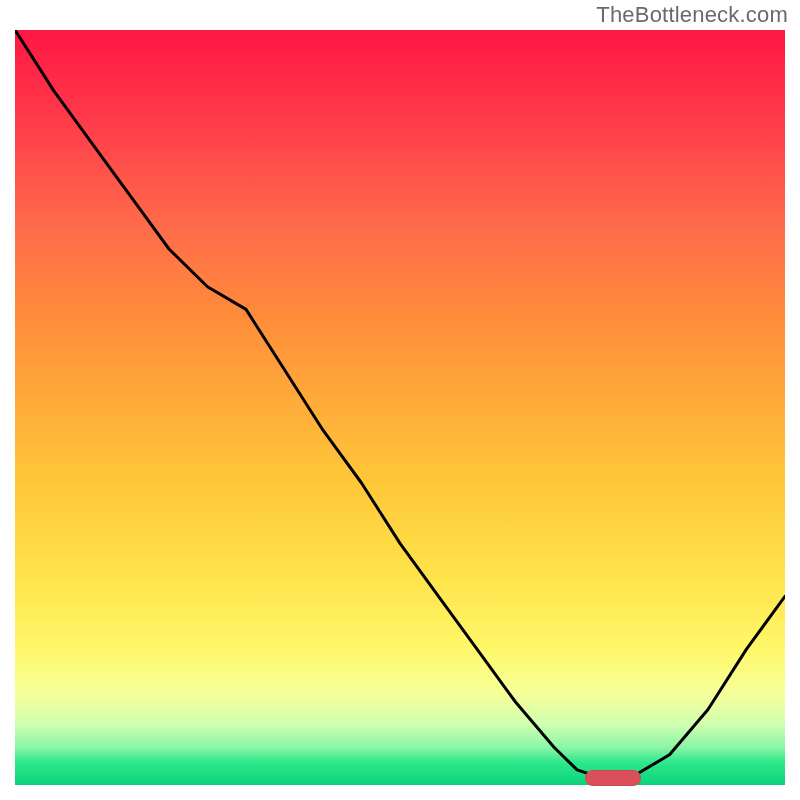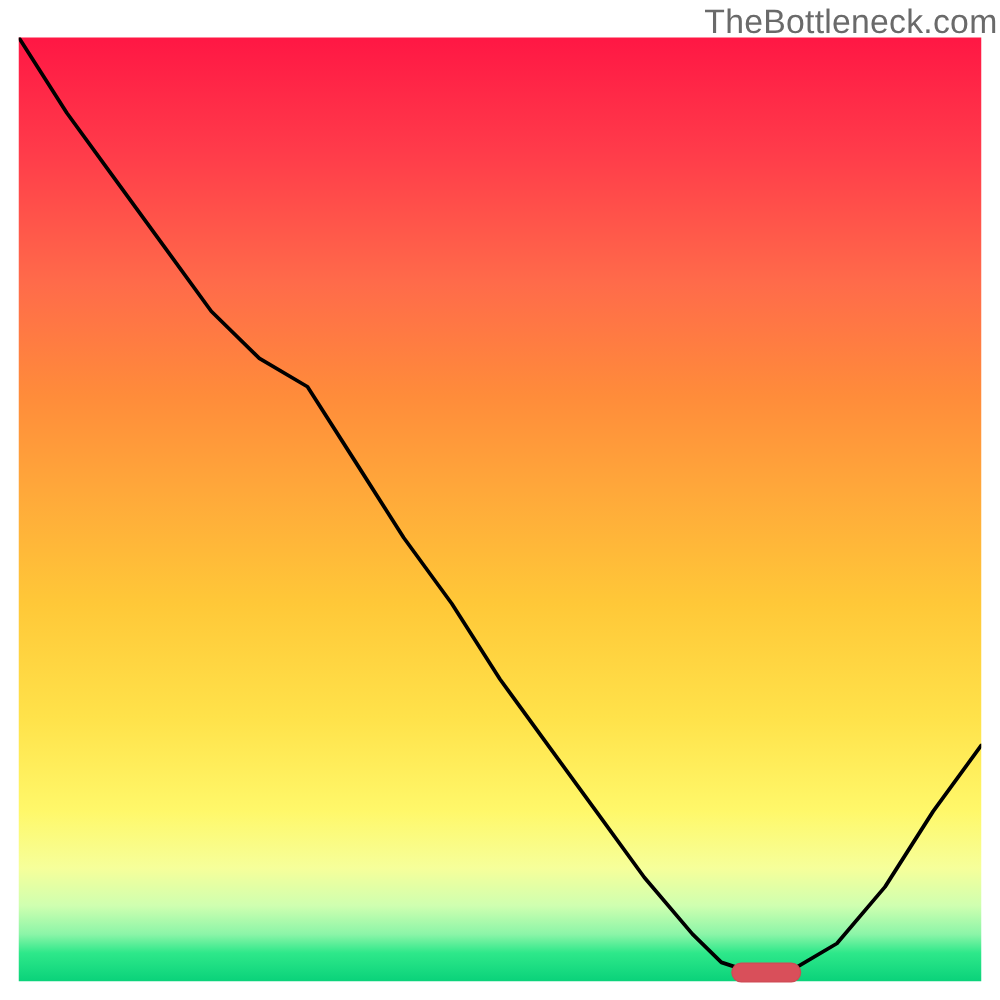--- a/index.html
+++ b/index.html
@@ -12,23 +12,23 @@
     overflow: hidden;
   }
   .stage {
     position: relative;
     width: 800px;
     height: 800px;
   }
   .watermark {
     position: absolute;
     top: 2px;
-    right: 2px;
+    right: 12px;
     color: #6a6a6a;
-    font-size: 27px;
+    font-size: 22px;
     font-weight: 500;
     letter-spacing: 0.2px;
     z-index: 10;
     margin-left: 12px;
   }
   .plot-area {
     position: absolute;
     left: 15px;
     top: 30px;
     width: 770px;

